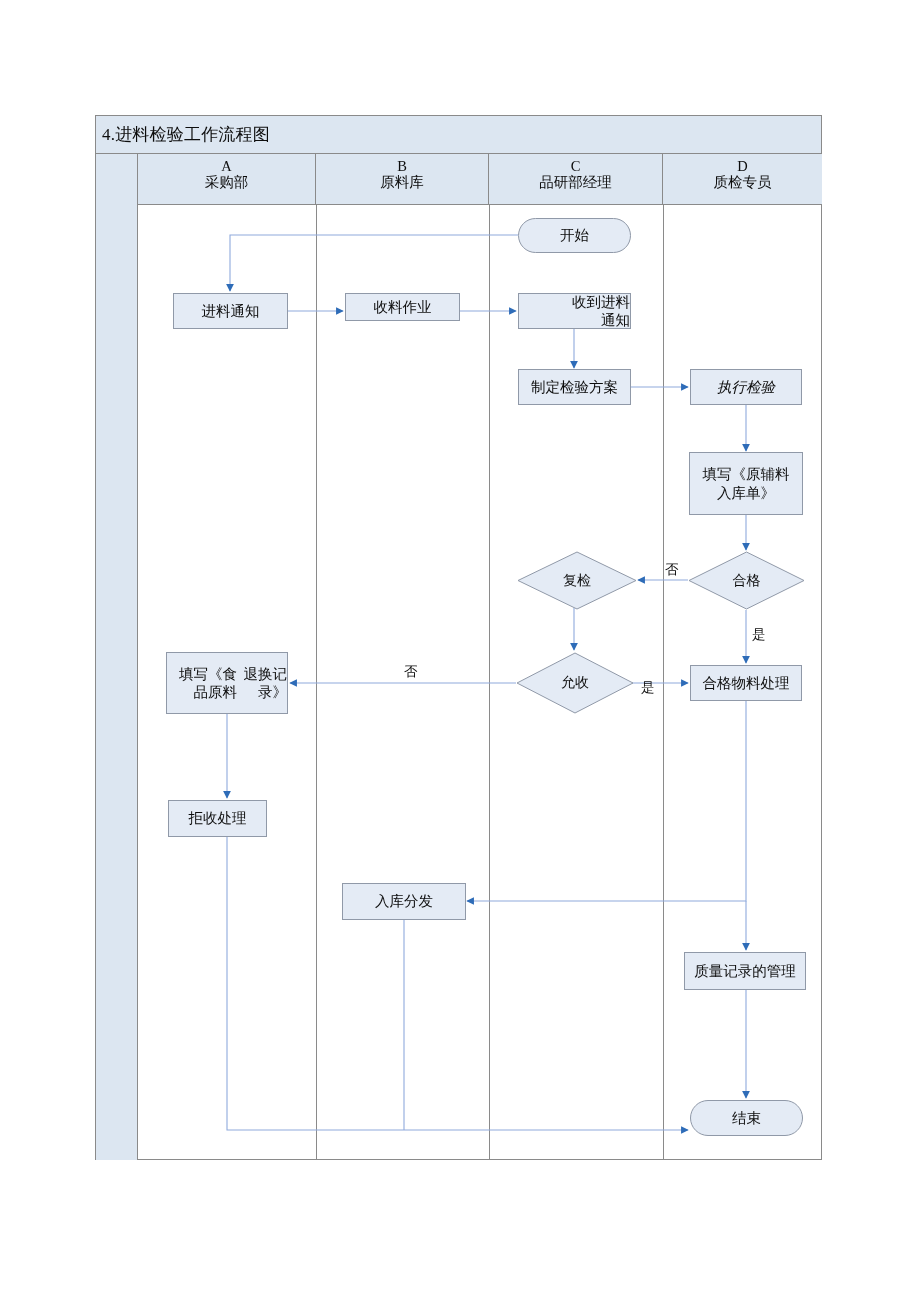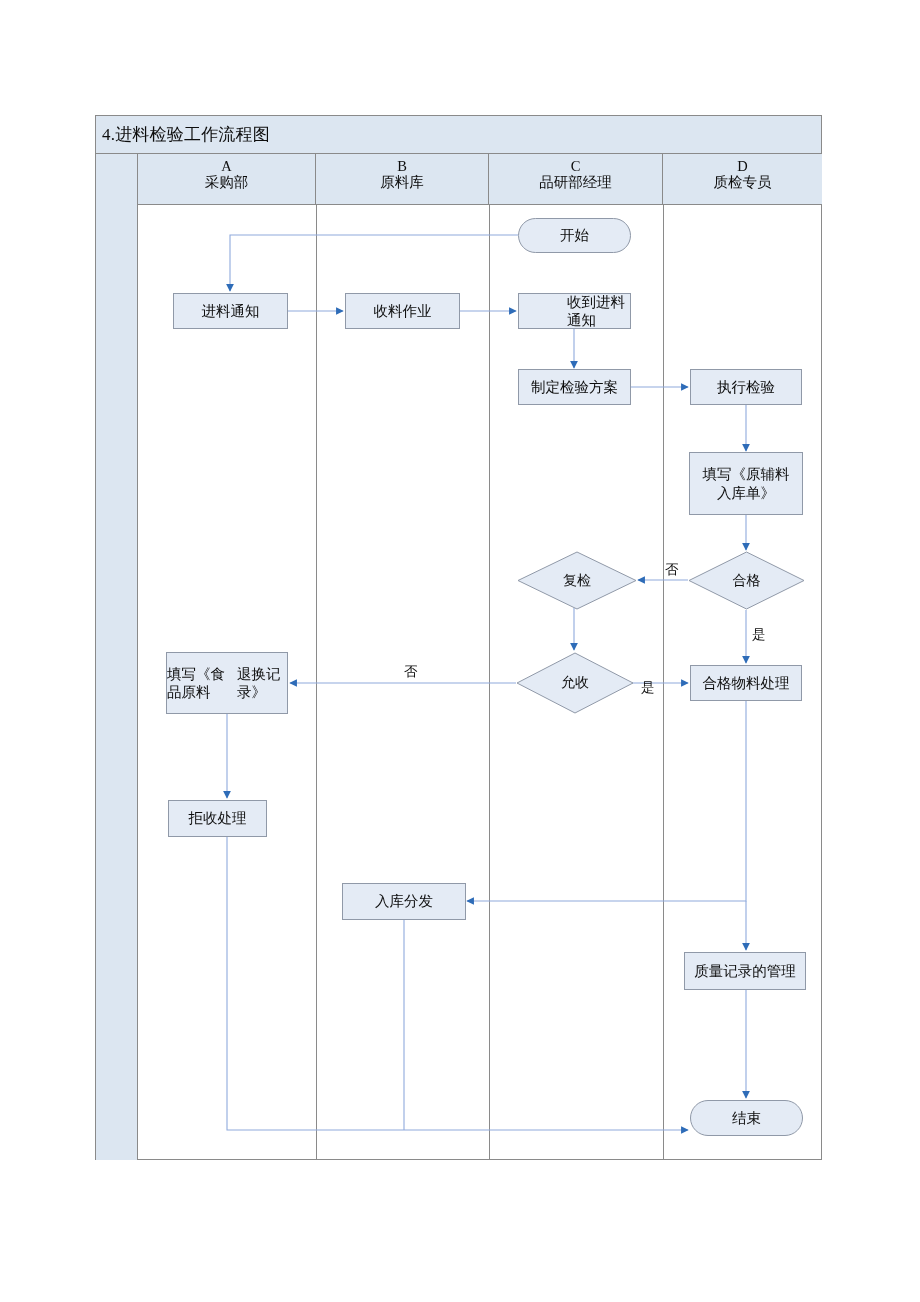--- a/index.html
+++ b/index.html
@@ -97,21 +97,21 @@
     position: absolute;
     box-sizing: border-box;
     background: #e4ebf5;
     border: 1px solid #9099a8;
     color: #0d0d0d;
     font-size: 14.5px;
     line-height: 1.25;
     display: flex;
     align-items: center;
     justify-content: center;
-    text-align: left;
+    text-align: right;
     z-index: 5;
   }
   .node.terminator {
     border-radius: 20px;
     border: 1px solid #9099a8;
   }
   .diamond-wrap {
     position: absolute;
     z-index: 5;
   }
@@ -227,33 +227,33 @@
   </div>
 
   <div class="node terminator" style="left:518px; top:218px; width:113px; height:35px;">
     <span>开始</span>
   </div>
 
   <div class="node" style="left:173px; top:293px; width:115px; height:36px;">
     <span>进料通知</span>
   </div>
 
-  <div class="node" style="left:345px; top:293px; width:115px; height:36px;">
+  <div class="node" style="left:345px; top:293px; width:115px; height:28px;">
     <span>收料作业</span>
   </div>
 
   <div class="node" style="left:518px; top:293px; width:113px; height:36px;padding-left:48px;">
     <span>收到进料通知</span>
   </div>
 
   <div class="node" style="left:518px; top:369px; width:113px; height:36px;">
     <span>制定检验方案</span>
   </div>
 
-  <div class="node" style="left:690px; top:369px; width:112px; height:36px;">
+  <div class="node" style="left:690px; top:369px; width:112px; height:36px;font-style:italic;">
     <span>执行检验</span>
   </div>
 
   <div class="node" style="left:689px; top:452px; width:114px; height:63px; flex-direction:column;">
     <span>填写《原辅料</span>
     <span>入库单》</span>
   </div>
 
   <div class="diamond-wrap" style="left:688px; top:551px; width:117px; height:59px;">
     <svg width="117" height="59" viewBox="0 0 117 59">

